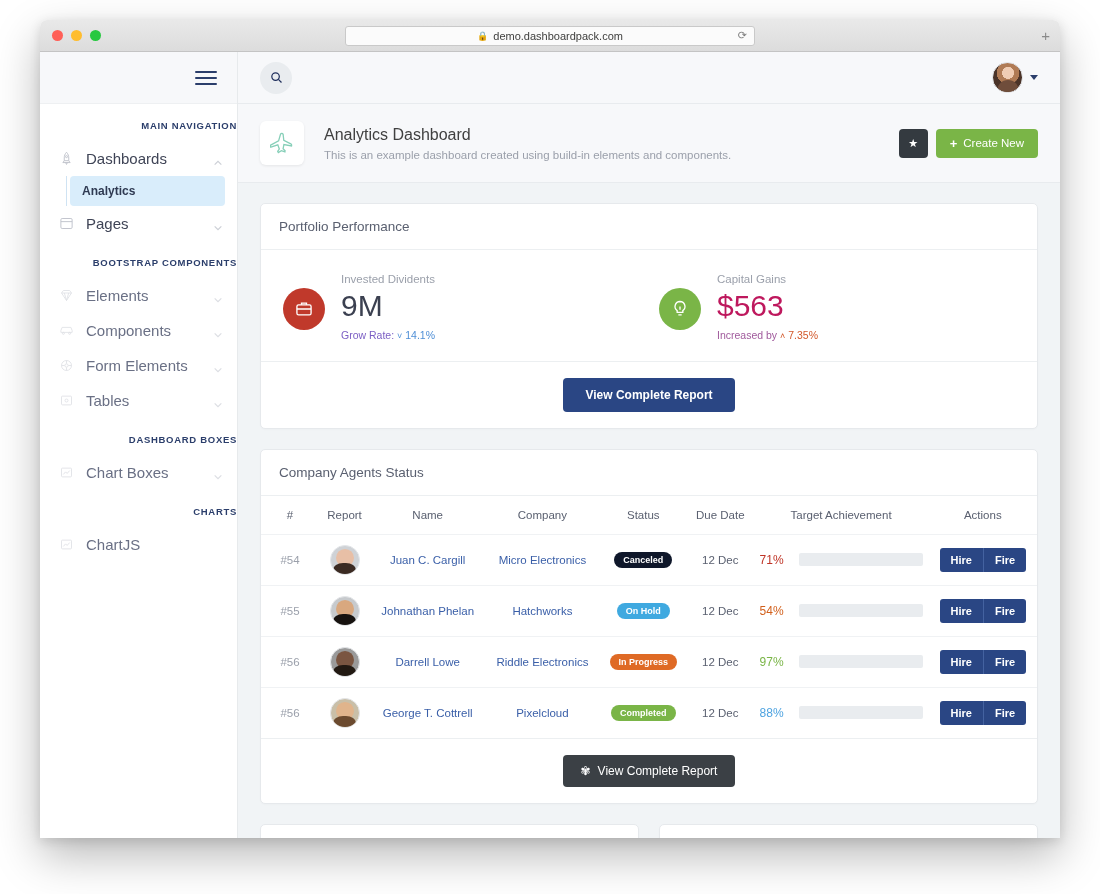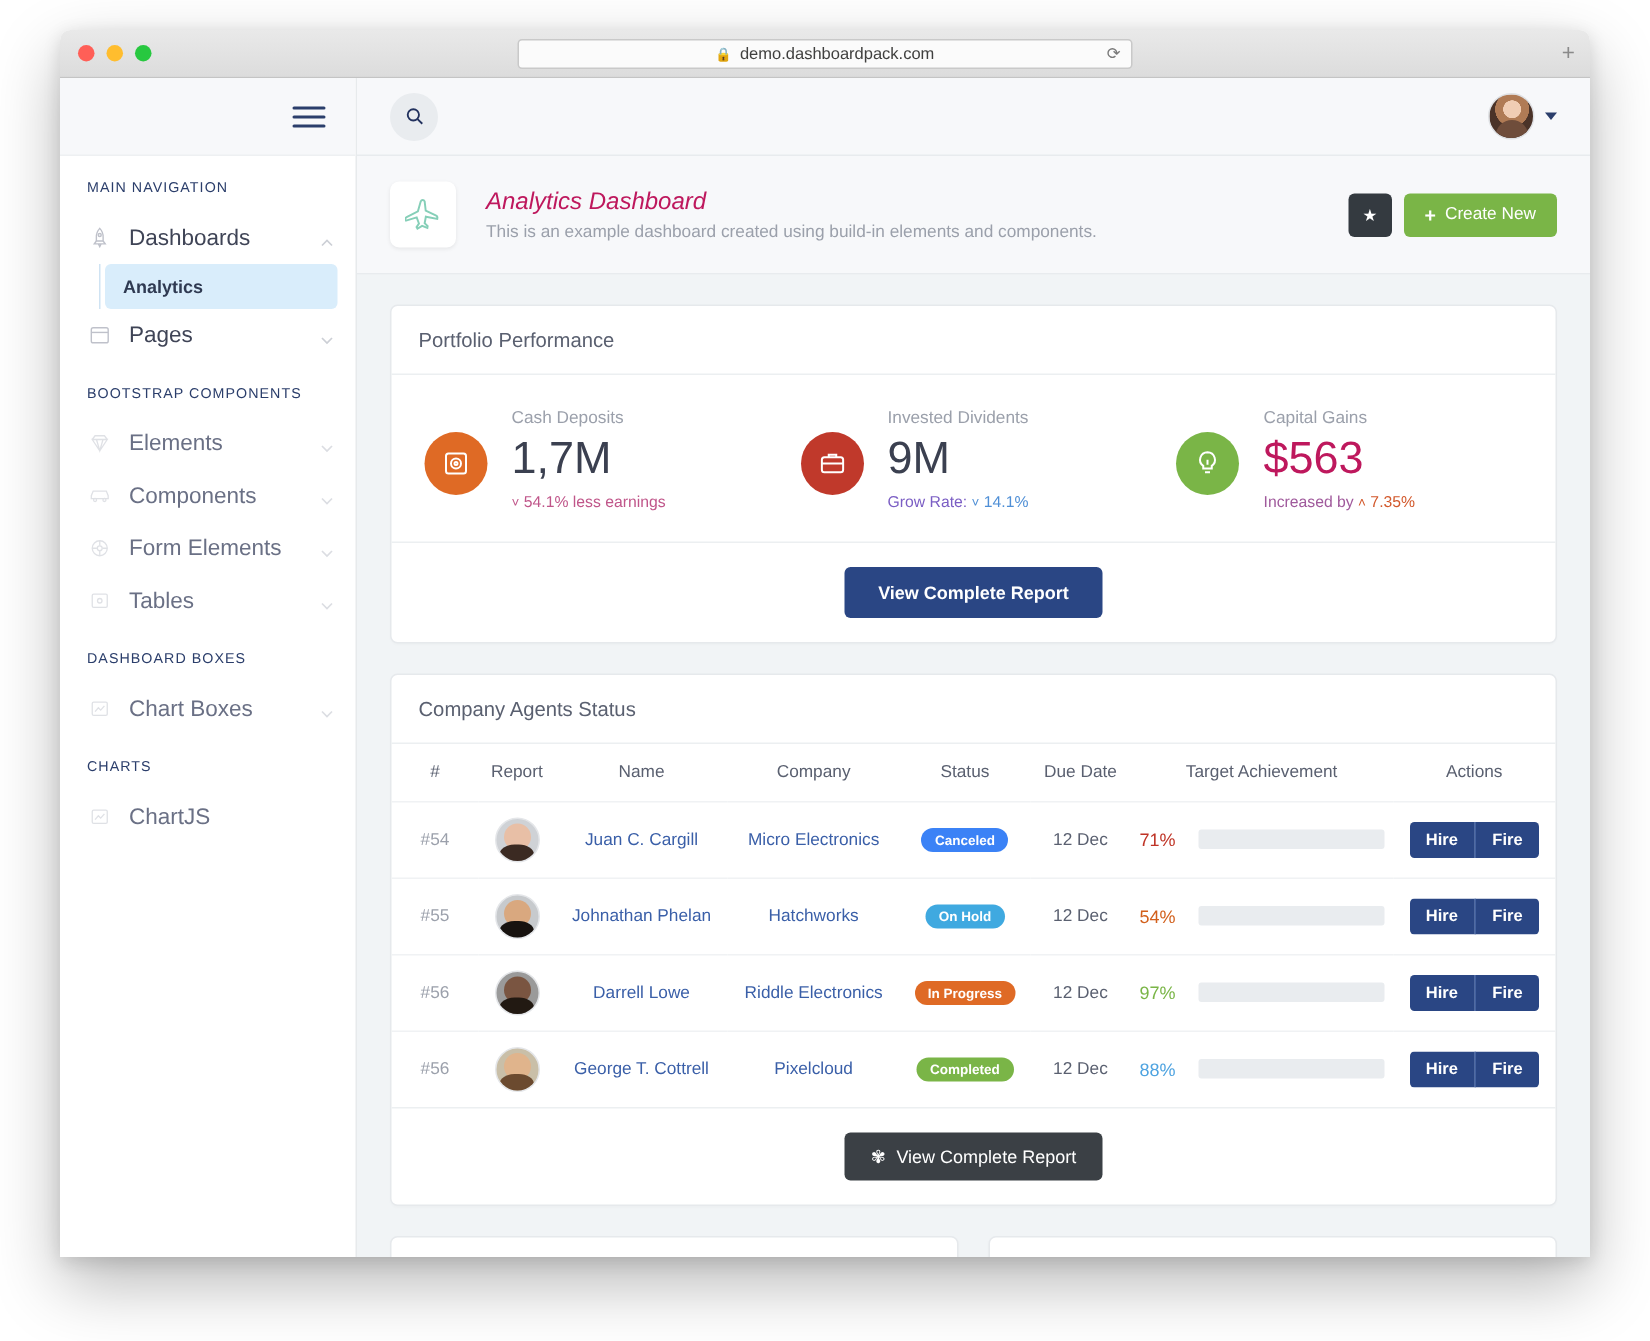--- a/index.html
+++ b/index.html
@@ -63,22 +63,22 @@
   .sidebar-top {
     height: 52px; background: #f7f8fa;
     display: flex; align-items: center; justify-content: flex-end;
     padding-right: 20px;
     border-bottom: 1px solid #eef0f2;
   }
   .hamburger { display: flex; flex-direction: column; gap: 4px; cursor: pointer; }
   .hamburger span { display: block; width: 22px; height: 2px; background: #2b3e6b; border-radius: 1px; }
 
   .nav-section {
-    font-size: 9.5px; font-weight: normal; letter-spacing: 0.7px;
-    color: #2b3e6b; padding: 16px 0 10px 18px; text-transform: uppercase;
+    font-size: 9.5px; font-weight: bold; letter-spacing: 0.7px;
+    color: #2b3e6b; padding: 16px 0 10px 18px; text-transform: uppercase; text-align: right;
   }
   .nav-item {
     display: flex; align-items: center;
     padding: 9px 14px 9px 18px;
     font-size: 15px; color: #6a7085;
     cursor: pointer; position: relative;
   }
   .nav-item .ico {
     width: 16px; height: 16px; margin-right: 12px;
     flex-shrink: 0; opacity: .45;
@@ -155,21 +155,21 @@
     padding: 17px 22px;
   }
   .ph-icon {
     width: 44px; height: 44px; border-radius: 6px;
     background: #fff; box-shadow: 0 1px 3px rgba(0,0,0,.08);
     display: flex; align-items: center; justify-content: center;
     margin-right: 20px; flex-shrink: 0;
   }
   .ph-icon svg { width: 24px; height: 24px; }
   .ph-text { flex: 1; }
-  .ph-title { font-size: 16px; color: #be185d; margin-bottom: 5px; font-style: italic; }
+  .ph-title { font-size: 16px; color: #404040; margin-bottom: 5px; }
   .ph-sub { font-size: 11.5px; color: #9ba0ab; }
   .ph-actions { display: flex; align-items: center; gap: 8px; }
   .btn-star {
     width: 29px; height: 29px; border-radius: 4px;
     background: #343a40; color: #fff;
     display: flex; align-items: center; justify-content: center;
     font-size: 11px; cursor: pointer; border: none;
   }
   .btn-create {
     height: 29px; padding: 0 14px; border: none; border-radius: 4px;
@@ -472,38 +472,20 @@
           </div>
         </div>
 
         <div class="content">
 
           <section class="card">
             <div class="card-head">Portfolio Performance</div>
 
             <div class="metrics">
 
-              <div class="metric">
-                <div class="metric-circle" style="background:#df6a25">
-                  <svg viewBox="0 0 24 24" fill="none" stroke="#fff" stroke-width="1.6">
-                    <rect x="4" y="4" width="16" height="16" rx="2"></rect>
-                      <circle cx="12" cy="12" r="4"></circle>
-                      <circle cx="12" cy="12" r="1.2"></circle>
-                  </svg>
-                </div>
-                <div class="metric-body">
-                  <div class="metric-label">Cash Deposits</div>
-                  <div class="metric-value" style="color:#3b4050">1,7M</div>
-                  <div class="metric-foot" style="color:#c0568a">
-                    <span class="arrow">˅</span>
-                    <span>54.1%</span>
-                    <span>less earnings</span>
-                  </div>
-                </div>
-              </div>
 
               <div class="metric">
                 <div class="metric-circle" style="background:#c0392b">
                   <svg viewBox="0 0 24 24" fill="none" stroke="#fff" stroke-width="1.6">
                     <rect x="3.5" y="7" width="17" height="12" rx="2"></rect>
                       <path d="M9 7V5h6v2M3.5 12h17M10.5 12h3"></path>
                   </svg>
                 </div>
                 <div class="metric-body">
                   <div class="metric-label">Invested Dividents</div>
@@ -562,21 +544,21 @@
                   <td class="cell-id">#54</td>
                   <td>
                     <span class="tavatar" style="background:#cfd2d6">
                       <i class="face" style="background:#e8bfa6"></i>
                         <i class="body" style="background:#3b2a22"></i>
                     </span>
                   </td>
                   <td class="cell-name"><a>Juan C. Cargill</a></td>
                   <td class="cell-company"><a>Micro Electronics</a></td>
                   <td>
-                    <span class="badge" style="background:#3b82f6">Canceled</span>
+                    <span class="badge" style="background:#0f172a">Canceled</span>
                   </td>
                   <td style="color:#5a6070">12 Dec</td>
                   <td class="progress-cell">
                     <div class="progress-wrap">
                       <span class="pct" style="color:#bf3426">71%</span>
                       <span class="bar-bg"><span class="bar-fill" style="width:71%;background:#bf3426"></span></span>
                     </div>
                   </td>
                   <td>
                     <span class="hf-group">

